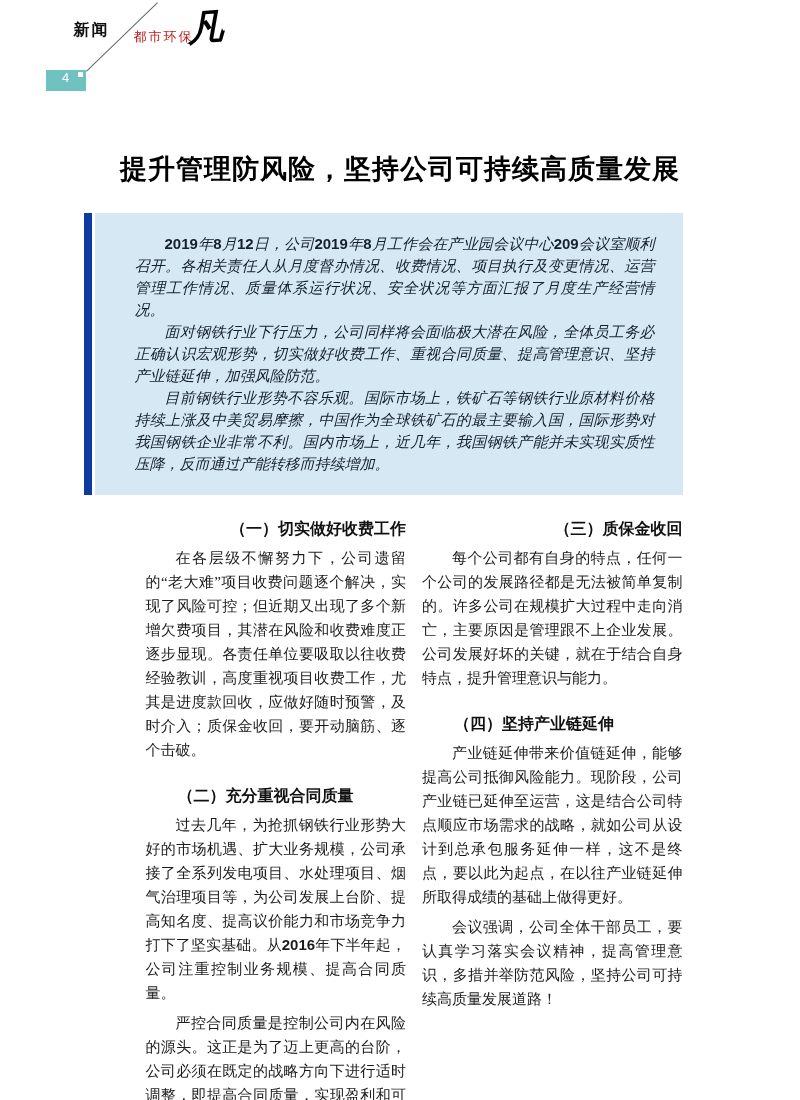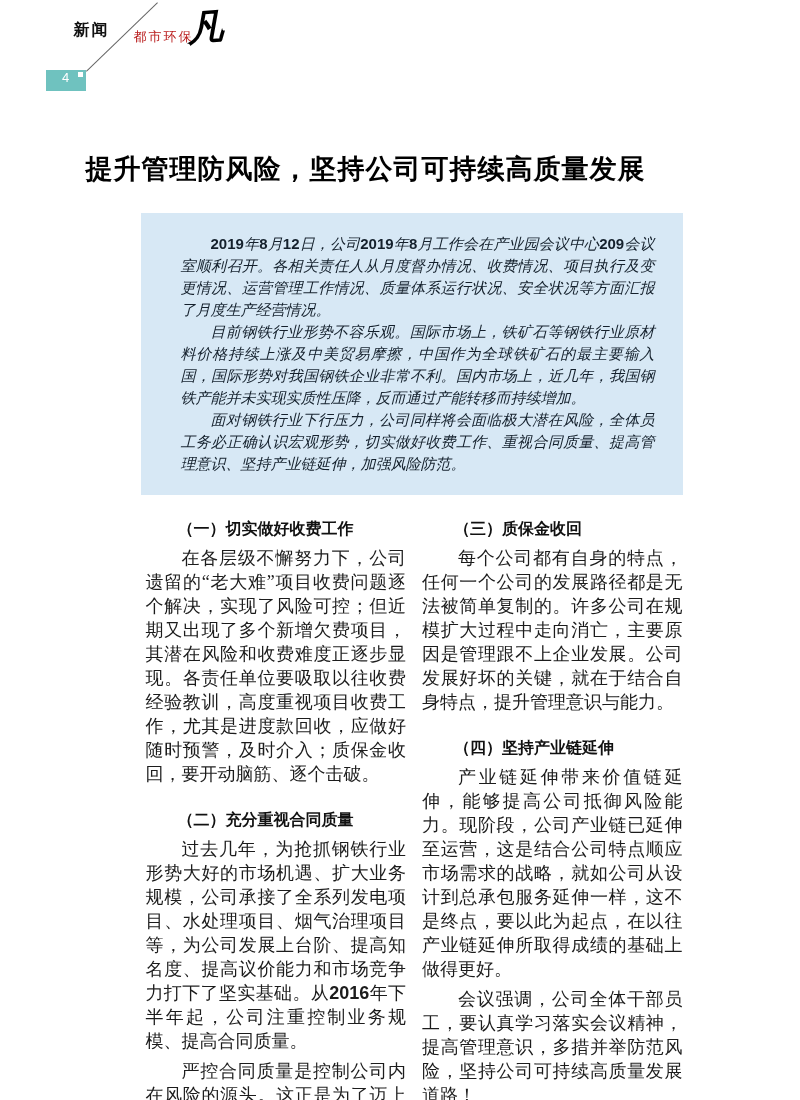--- a/index.html
+++ b/index.html
@@ -36,42 +36,42 @@
   }
   .pagenum .num{
     display:block;text-align:center;line-height:21px;
     font:13px "Liberation Sans",sans-serif;color:#ffffff;
   }
   .pagenum .corner{
     position:absolute;right:3px;top:2px;width:5px;height:5px;background:#ffffff;
   }
   
   h1.article-title{
-    margin:0;padding:152px 40px 0;
+    margin:0;padding:152px 40px 0;text-align:center;
     font:bold 27px/1.3 "Liberation Sans",sans-serif;letter-spacing:1px;color:#000;
   }
   
-  .intro{display:flex;margin:26px 72px 0 95px;flex-direction:column;}
+  .intro{display:flex;margin:26px 72px 0 38px;}
   .intro-bar{flex:none;width:8px;margin-right:3px;background:var(--intro-bar);}
   .intro-body{flex:1;background:var(--intro-bg);padding:20px 28px 20px 40px;}
   .intro-body p{
     margin:0;font-style:italic;font-size:15px;line-height:22px;
     text-indent:2em;text-align:justify;color:#14202c;
   }
   .intro-body p b{font-style:normal;font-family:"Liberation Sans",sans-serif;}
   
   .columns{display:flex;gap:16px;margin:24px 72px 0 100px;}
   .col{flex:1;min-width:0;}
   .col h3{
     margin:24px 0 6px;font:bold 16px "Liberation Sans",sans-serif;
     text-indent:2em;color:#111;
   }
-  .col h3:first-child{margin-top:0;}
+  .col h3:first-child{margin-top:0;text-align:right;}
   .col p{
-    margin:0 0 6px;font-size:18px;line-height:24px;
+    margin:0 0 6px;font-size:15px;line-height:24px;
     text-align:justify;text-indent:2em;color:#1c1c1c;
   }
   .col p b{font-family:"Liberation Sans",sans-serif;}
 </style>
 </head>
 <body>
 
 <div class="page">
 
   <header>
@@ -84,22 +84,22 @@
       <span class="num">4</span>
     </div>
   </header>
 
   <h1 class="article-title">提升管理防风险，坚持公司可持续高质量发展</h1>
 
   <section class="intro">
     <div class="intro-bar"></div>
     <div class="intro-body" id="intro-body">
         <p><b>2019</b>年<b>8</b>月<b>12</b>日，公司<b>2019</b>年<b>8</b>月工作会在产业园会议中心<b>209</b>会议室顺利召开。各相关责任人从月度督办情况、收费情况、项目执行及变更情况、运营管理工作情况、质量体系运行状况、安全状况等方面汇报了月度生产经营情况。</p>
+        <p>面对钢铁行业下行压力，公司同样将会面临极大潜在风险，全体员工务必正确认识宏观形势，切实做好收费工作、重视合同质量、提高管理意识、坚持产业链延伸，加强风险防范。</p>
         <p>目前钢铁行业形势不容乐观。国际市场上，铁矿石等钢铁行业原材料价格持续上涨及中美贸易摩擦，中国作为全球铁矿石的最主要输入国，国际形势对我国钢铁企业非常不利。国内市场上，近几年，我国钢铁产能并未实现实质性压降，反而通过产能转移而持续增加。</p>
-        <p>面对钢铁行业下行压力，公司同样将会面临极大潜在风险，全体员工务必正确认识宏观形势，切实做好收费工作、重视合同质量、提高管理意识、坚持产业链延伸，加强风险防范。</p>
       </div>
   </section>
 
   <section class="columns">
     <div class="col" id="col-left">
         <h3>（一）切实做好收费工作</h3>
         <p>在各层级不懈努力下，公司遗留的“老大难”项目收费问题逐个解决，实现了风险可控；但近期又出现了多个新增欠费项目，其潜在风险和收费难度正逐步显现。各责任单位要吸取以往收费经验教训，高度重视项目收费工作，尤其是进度款回收，应做好随时预警，及时介入；质保金收回，要开动脑筋、逐个击破。</p>
         <h3>（二）充分重视合同质量</h3>
         <p>过去几年，为抢抓钢铁行业形势大好的市场机遇、扩大业务规模，公司承接了全系列发电项目、水处理项目、烟气治理项目等，为公司发展上台阶、提高知名度、提高议价能力和市场竞争力打下了坚实基础。从<b>2016</b>年下半年起，公司注重控制业务规模、提高合同质量。</p>
         <p>严控合同质量是控制公司内在风险的源头。这正是为了迈上更高的台阶，公司必须在既定的战略方向下进行适时调整，即提高合同质量，实现盈利和可持续高质量发展的终极目标。现阶段，公司要利用市场地位和竞争优势，有选择性地承接项目，大力提升合同质量，并坚定不移地执行下去。</p>

